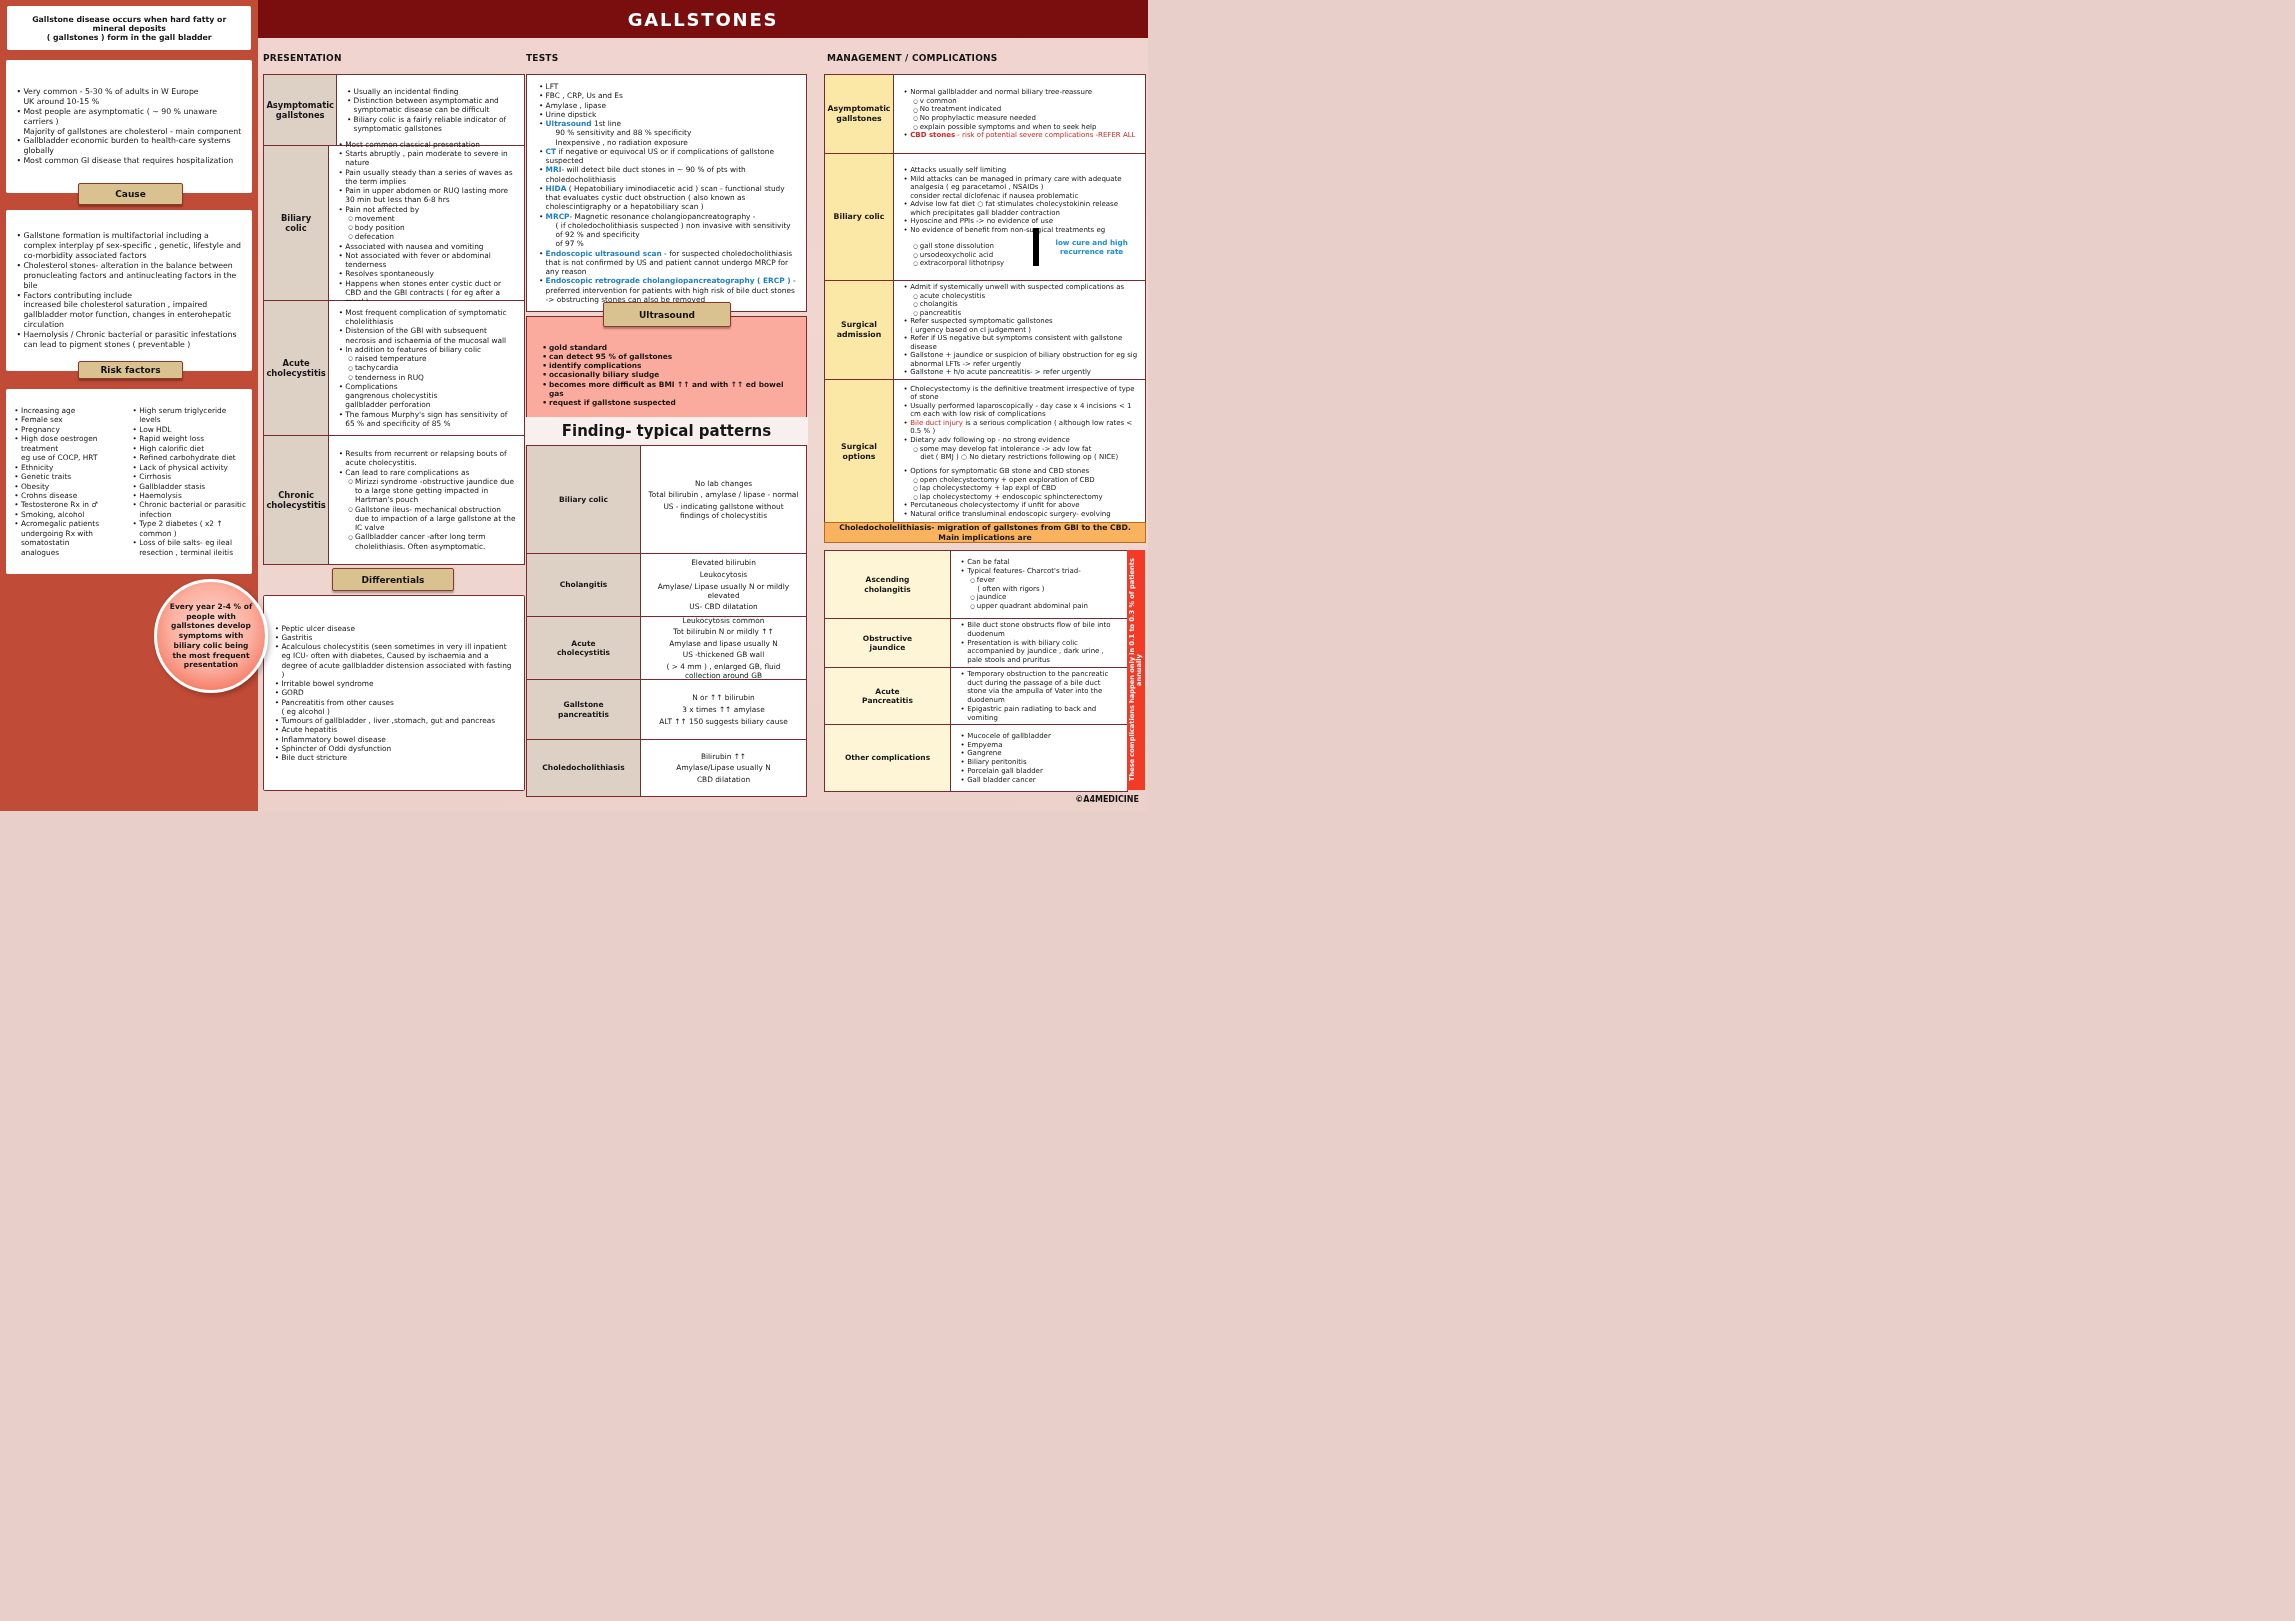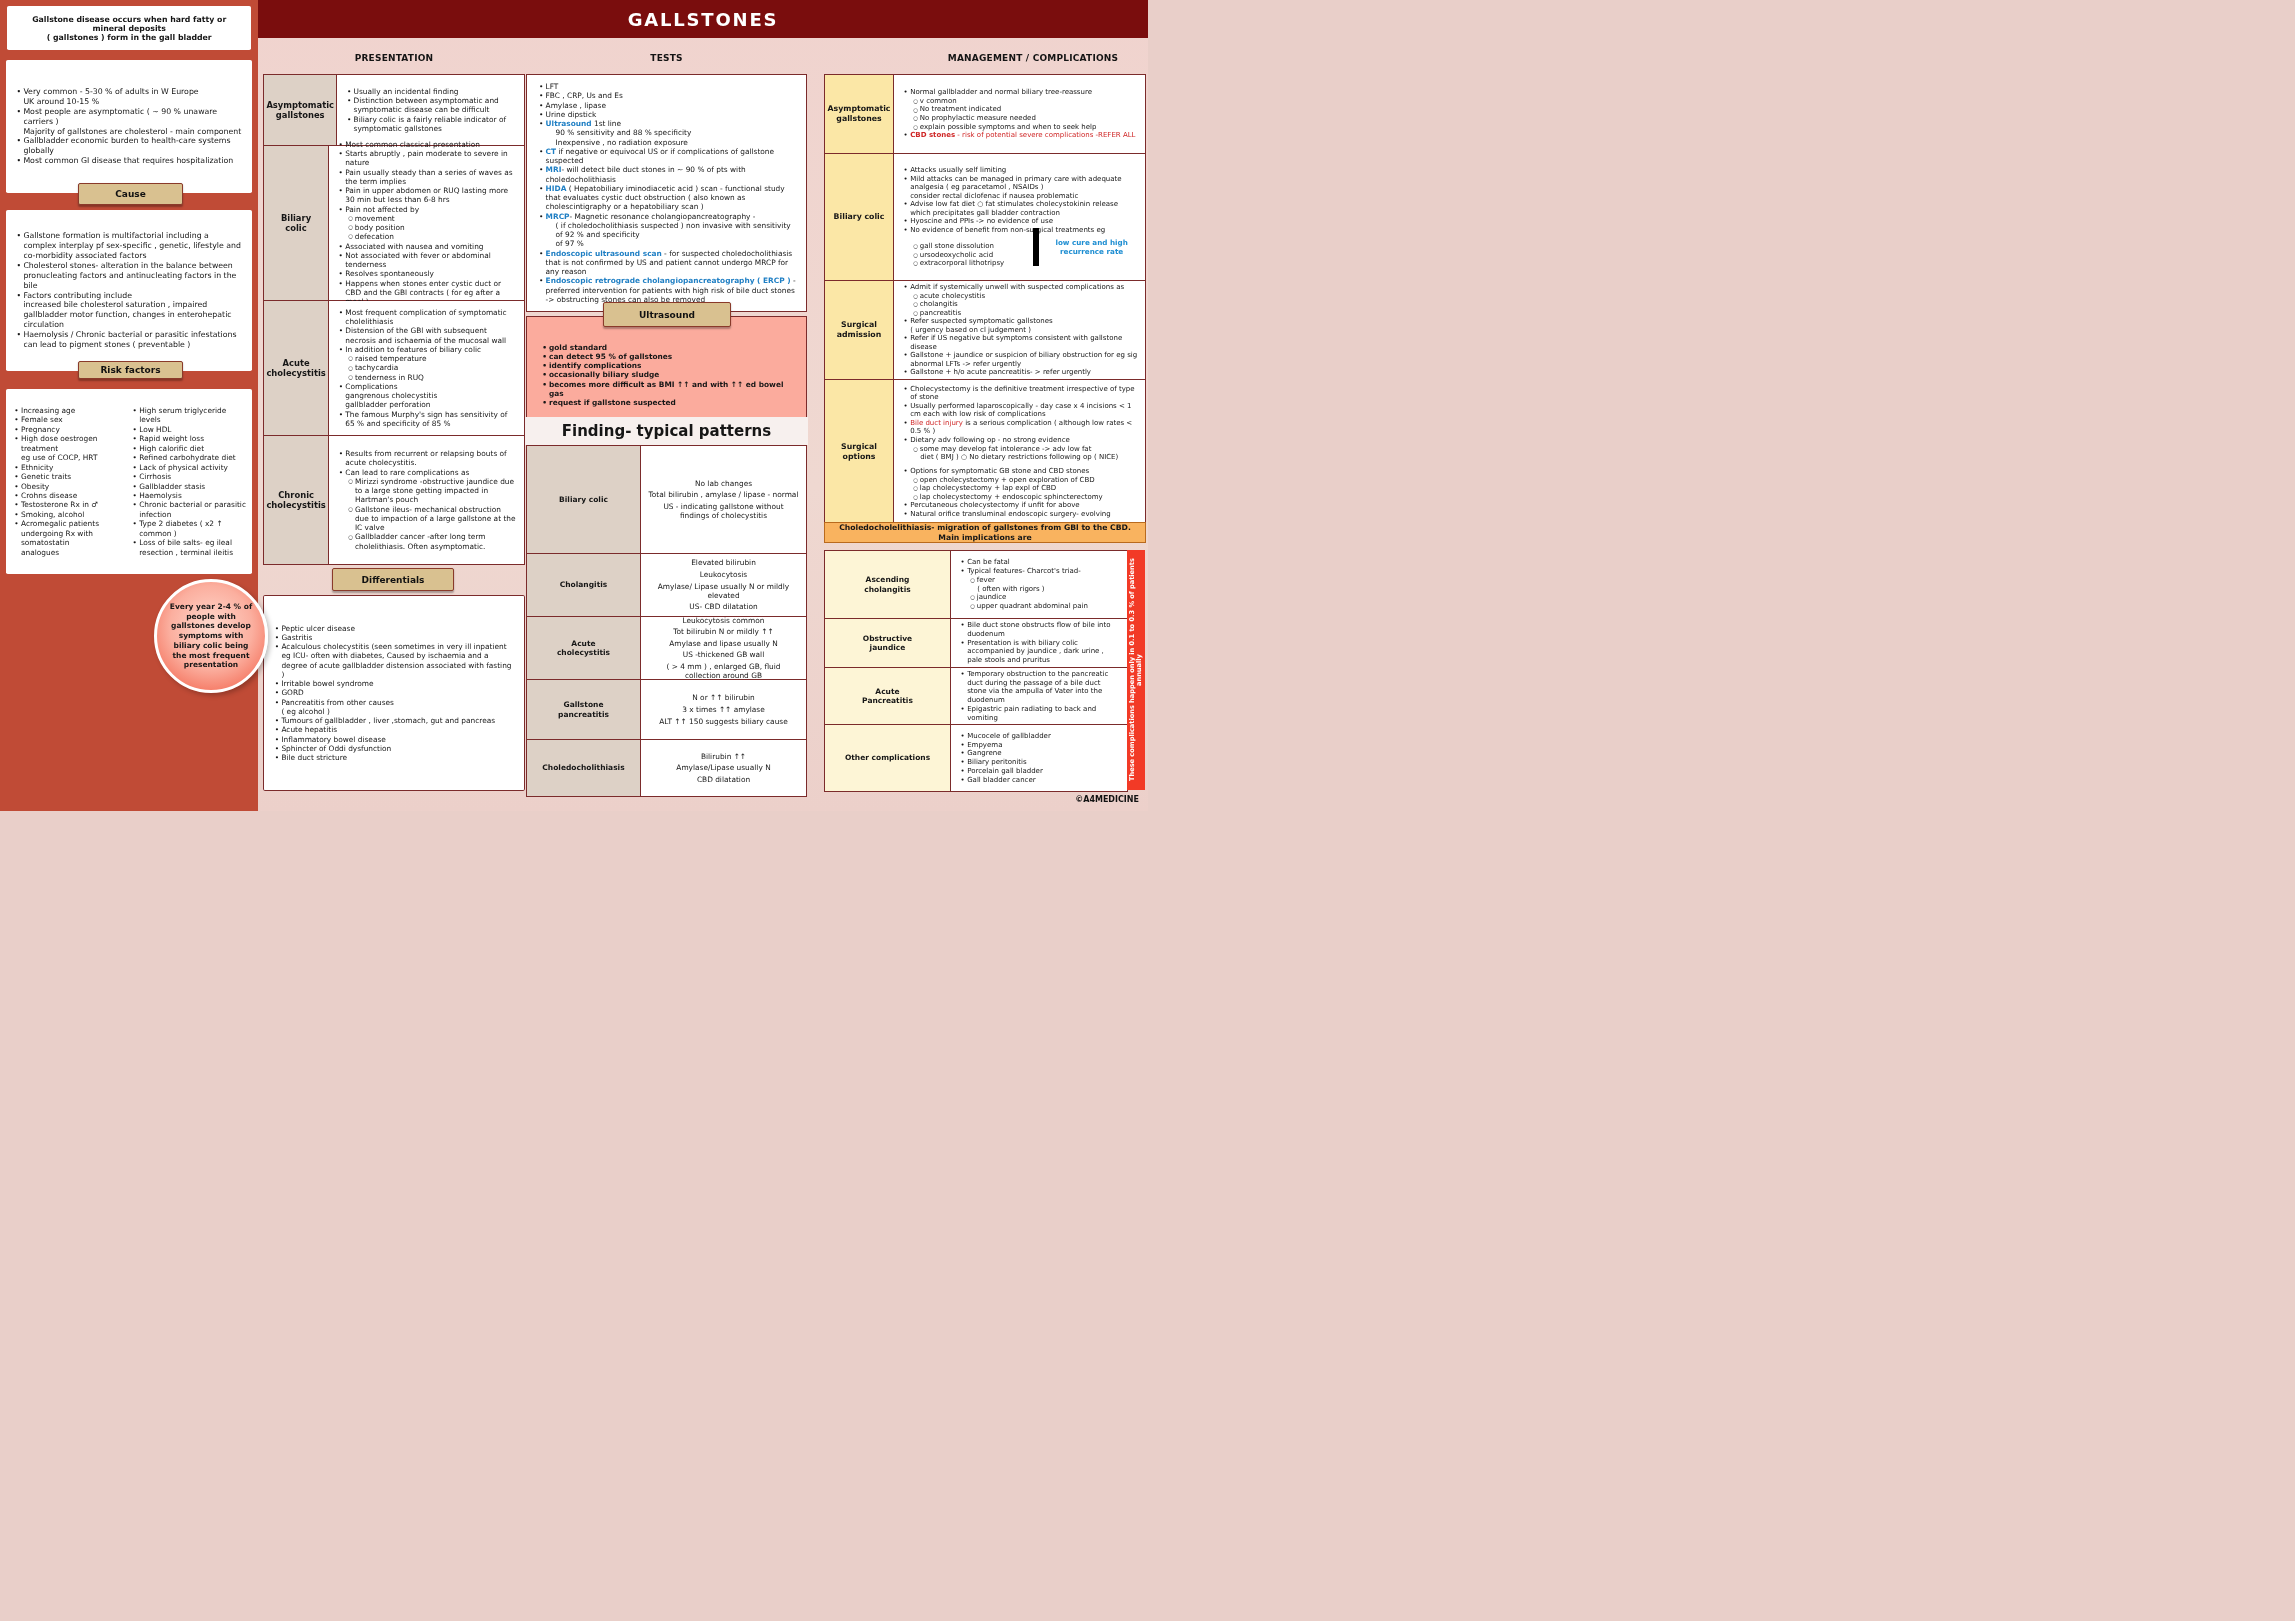--- a/index.html
+++ b/index.html
@@ -37,21 +37,21 @@
 
   .circle{position:absolute;left:154px;top:579px;width:114px;height:114px;border-radius:50%;
     background:radial-gradient(circle at 50% 42%,#ffd9ce 0%,#fbaf9f 50%,#f4705a 85%,#ef5340 100%);
     border:3px solid #fff;display:flex;align-items:center;justify-content:center;text-align:center;
     font-weight:bold;font-size:7.5px;line-height:1.3;padding:9.6px;box-shadow:2.4px 2.4px 4.8px rgba(0,0,0,.25);z-index:6}
 
   
   .banner{position:absolute;left:258px;top:0;width:890px;height:38px;background:#7a0d0d;display:flex;align-items:center;justify-content:center}
   .banner span{color:#fff;font-weight:bold;font-size:18px;letter-spacing:1.8px}
 
-  .col-header{position:absolute;text-align:center;font-weight:bold;font-size:9px;letter-spacing:0.2px;color:#141414}
+  .col-header{position:absolute;font-weight:bold;font-size:9px;letter-spacing:0.2px;color:#141414}
 
   
   .tbl{position:absolute;display:flex;flex-direction:column;border:0.9px solid #7b2b2b;background:#fff}
   .row{display:flex;border-bottom:0.9px solid #7b2b2b}
   .row:last-child{border-bottom:none}
   .lbl{display:flex;align-items:center;justify-content:center;text-align:center;font-weight:bold;border-right:0.9px solid #7b2b2b;white-space:pre-line;line-height:1.25;padding:2.4px}
   .cnt{flex:1;display:flex;flex-direction:column;justify-content:center;padding:4.8px 7.2px;background:#fff;position:relative}
 
   
   .ptable{left:263px;top:74px;width:262px}
@@ -563,21 +563,21 @@
     <div class="row" style="height:56px">
       <div class="lbl">Choledocholithiasis</div>
       <div class="cnt">
           <div class="ln c"><span class="tx">Bilirubin ↑↑</span></div>
           <div class="ln c"><span class="tx">Amylase/Lipase usually N</span></div>
           <div class="ln c"><span class="tx">CBD dilatation</span></div>
         </div>
     </div>
   </div>
 
-  <div class="col-header" style="left:872px;top:53px;width:322px">MANAGEMENT / COMPLICATIONS</div>
+  <div class="col-header" style="left:827px;top:53px;width:322px">MANAGEMENT / COMPLICATIONS</div>
   <div class="tbl mtable">
     <div class="row" style="height:79px">
       <div class="lbl">Asymptomatic
 gallstones</div>
       <div class="cnt">
           <div class="ln b">
             <span class="mk">•</span>
             <span class="tx">Normal gallbladder and normal biliary tree-reassure</span>
           </div>
           <div class="ln o">

